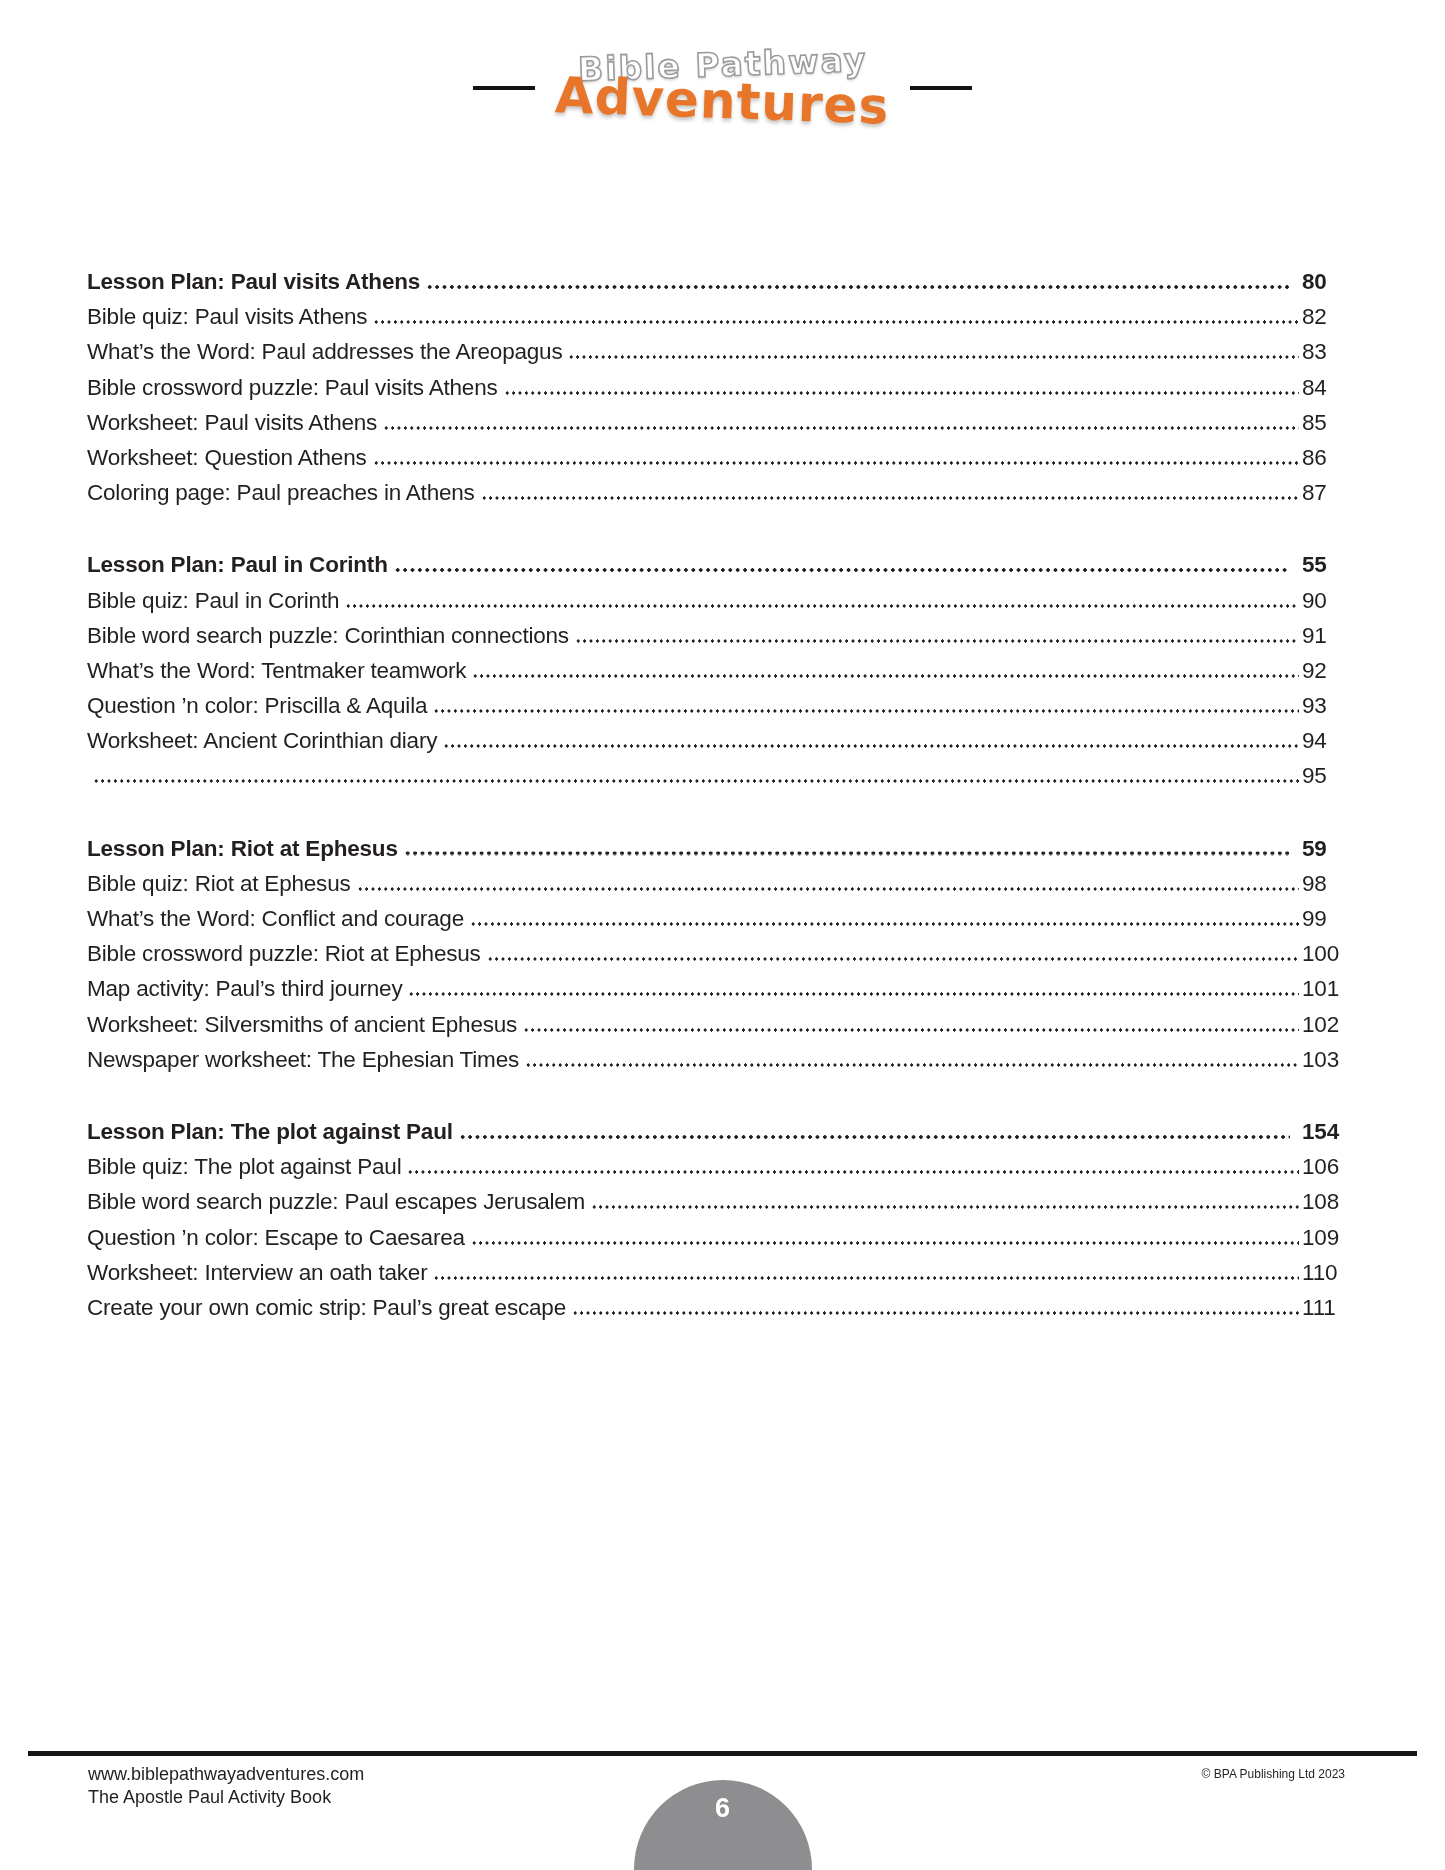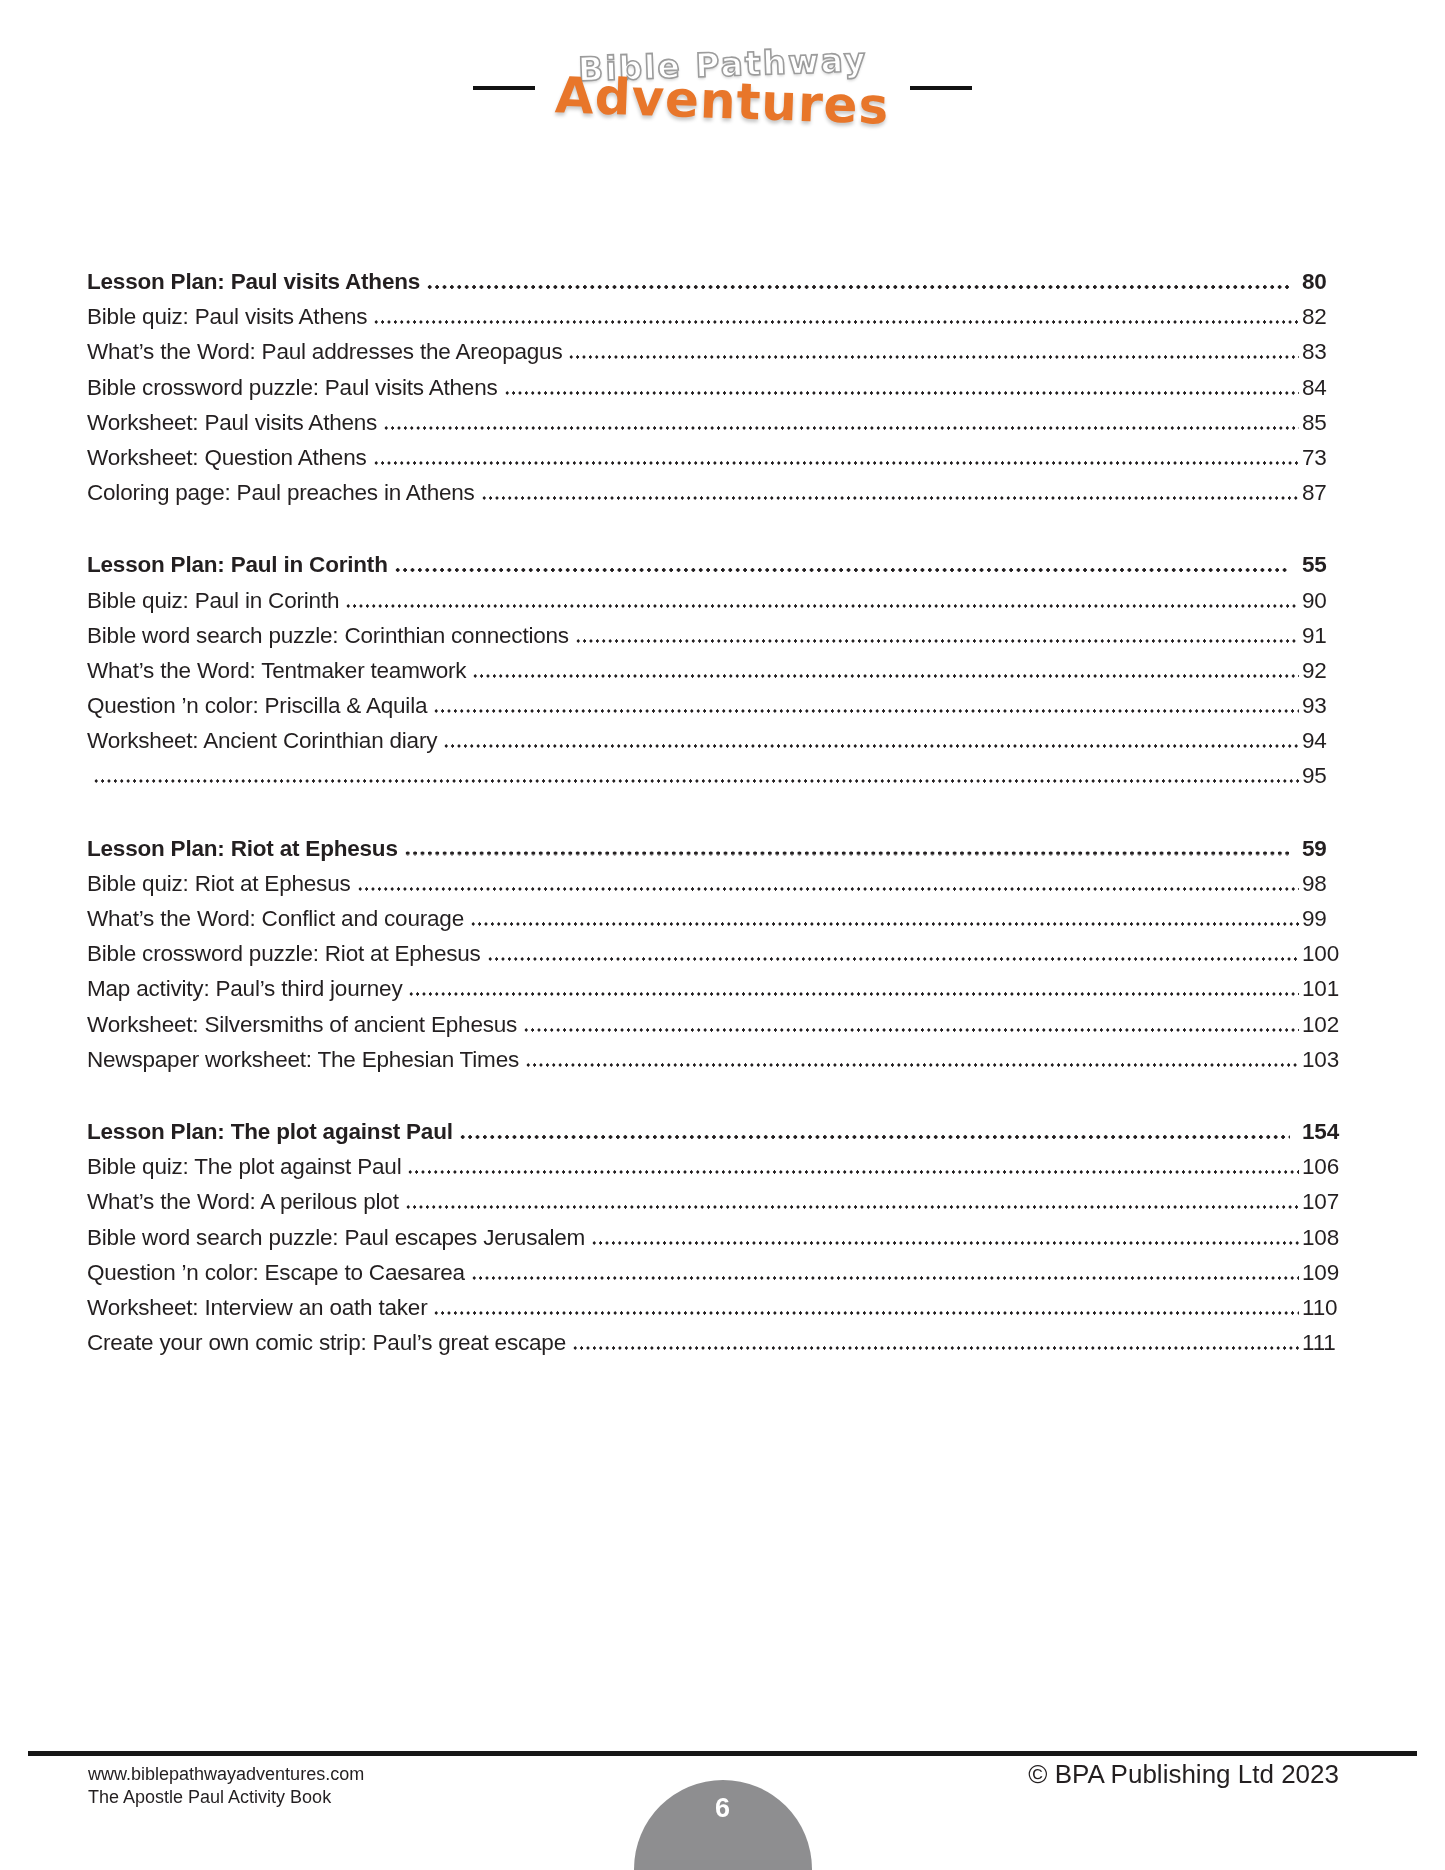--- a/index.html
+++ b/index.html
@@ -90,22 +90,22 @@
     background: #161616;
   }
   .footer-left {
     position: absolute;
     left: 88px; top: 1763px;
     font-size: 18px;
     line-height: 22.5px;
   }
   .footer-right {
     position: absolute;
-    right: 106px; top: 1763px;
-    font-size: 26px;
+    right: 100px; top: 1763px;
+    font-size: 12px;
     line-height: 22.5px;
     text-align: left;
   }
   .page-circle {
     position: absolute;
     left: 50%; bottom: -88px;
     transform: translateX(-50%);
     width: 178px; height: 178px;
     border-radius: 50%;
     background: var(--circle, #8e8e90);
@@ -157,21 +157,21 @@
           <span class="toc-page">84</span>
         </div>
         <div class="toc-row item">
           <span class="toc-label">Worksheet: Paul visits Athens</span>
           <span class="toc-leader"></span>
           <span class="toc-page">85</span>
         </div>
         <div class="toc-row item">
           <span class="toc-label">Worksheet: Question Athens</span>
           <span class="toc-leader"></span>
-          <span class="toc-page">73</span>
+          <span class="toc-page">86</span>
         </div>
         <div class="toc-row item">
           <span class="toc-label">Coloring page: Paul preaches in Athens</span>
           <span class="toc-leader"></span>
           <span class="toc-page">87</span>
         </div>
       </div>
       <div class="toc-section">
         <div class="toc-row heading">
           <span class="toc-label">Lesson Plan: Paul in Corinth</span>
@@ -248,25 +248,20 @@
       <div class="toc-section">
         <div class="toc-row heading">
           <span class="toc-label">Lesson Plan: The plot against Paul</span>
           <span class="toc-leader"></span>
           <span class="toc-page">154</span>
         </div>
         <div class="toc-row item">
           <span class="toc-label">Bible quiz: The plot against Paul</span>
           <span class="toc-leader"></span>
           <span class="toc-page">106</span>
-        </div>
-        <div class="toc-row item">
-          <span class="toc-label">What’s the Word: A perilous plot</span>
-          <span class="toc-leader"></span>
-          <span class="toc-page">107</span>
         </div>
         <div class="toc-row item">
           <span class="toc-label">Bible word search puzzle: Paul escapes Jerusalem</span>
           <span class="toc-leader"></span>
           <span class="toc-page">108</span>
         </div>
         <div class="toc-row item">
           <span class="toc-label">Question ’n color: Escape to Caesarea</span>
           <span class="toc-leader"></span>
           <span class="toc-page">109</span>

